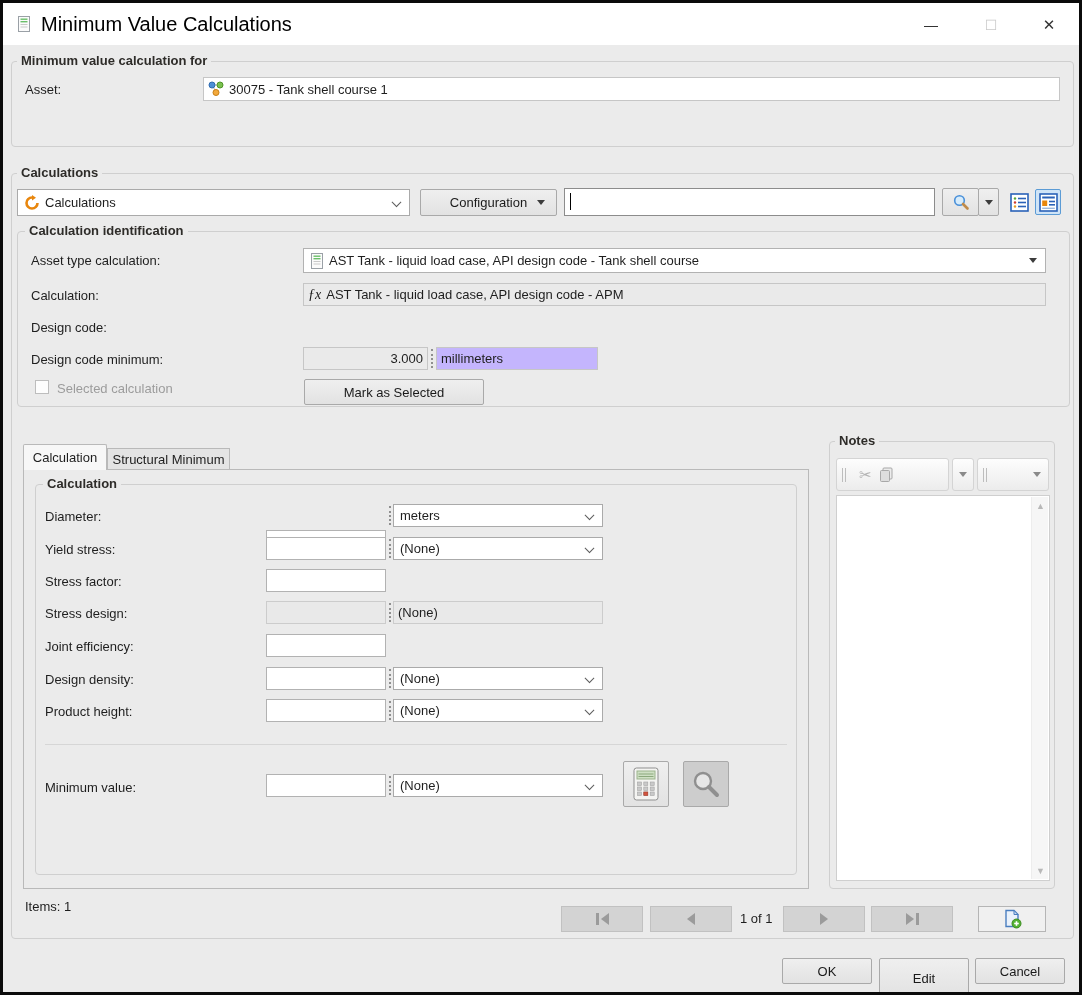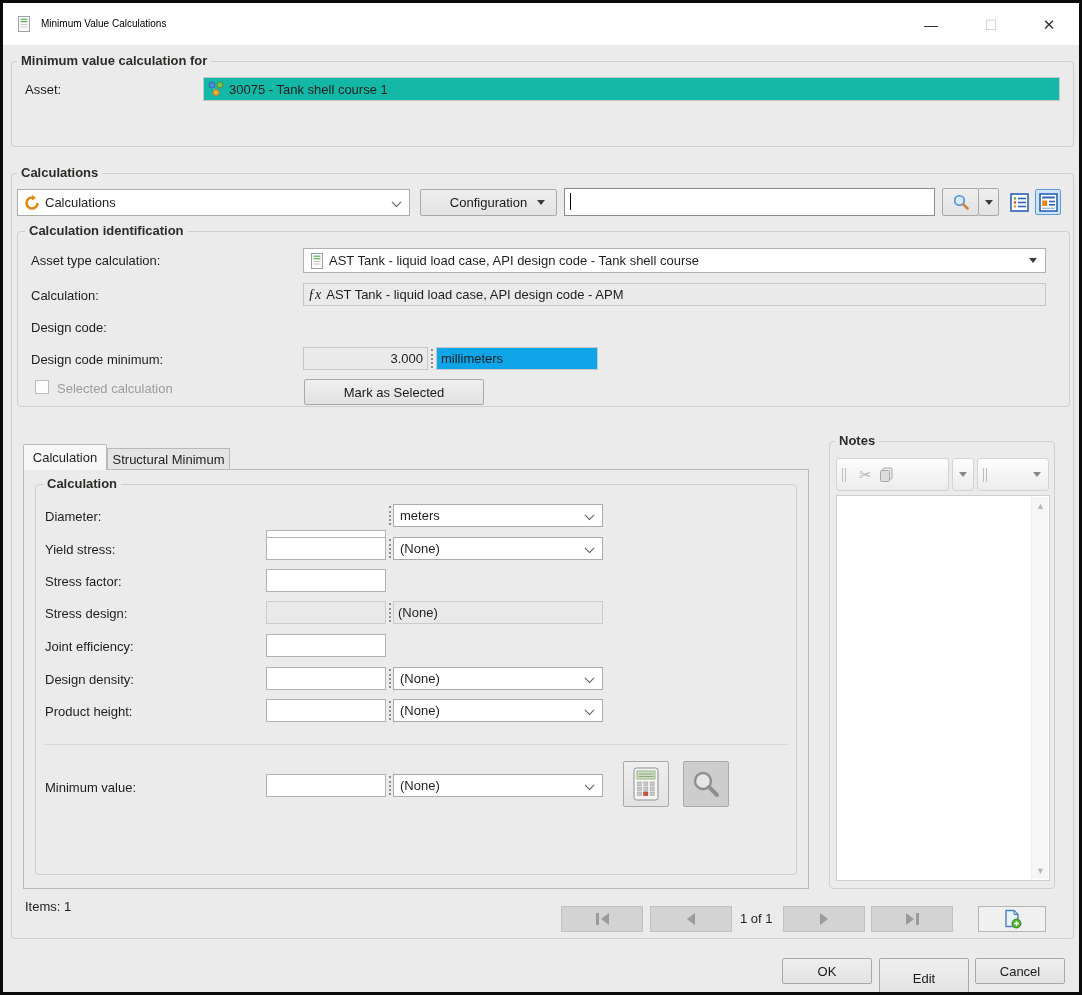--- a/index.html
+++ b/index.html
@@ -4,33 +4,33 @@
 <style>
   * { box-sizing: border-box; margin: 0; padding: 0; }
   html,body { background:#555; }
   body { font-family: "Liberation Sans", sans-serif; font-size: 13px; color:#1e1e1e; }
   .win {
     position: relative; width: 1082px; height: 995px;
     border: 3px solid #0b0b0b; background:#ebebeb; overflow:hidden;
   }
   
   .titlebar { position:absolute; left:0; top:0; width:1076px; height:42px; background:#ffffff; }
-  .titlebar .ttl { position:absolute; left:38px; top:0; line-height:42px; font-size:10px; color:#000; }
+  .titlebar .ttl { position:absolute; left:38px; top:0; line-height:42px; font-size:20px; color:#000; }
   .title-icon { position:absolute; left:13px; top:13px; width:16px; height:16px; }
   .winbtn { position:absolute; top:7px; width:46px; height:29px; display:flex; align-items:center; justify-content:center; font-size:14px; color:#333; cursor:default; }
   .winbtn.min { left:905px; }
   .winbtn.max { left:965px; color:#c9c9c9; }
   .winbtn.close { left:1023px; font-size:15px; }
   
   .grp { position:absolute; border:1px solid #cfcfcf; border-radius:4px; }
   .grp-lbl { position:absolute; font-weight:bold; color:#2e2c29; background:#ebebeb; padding:0 4px; font-size:13px; z-index:3; }
   label.flbl { position:absolute; color:#1e1e1e; }
   label.flbl.dis { color:#9c9c9c; }
   
-  .ro-field { position:absolute; background:#14b8a6; border:1px solid #c6c6c6; display:flex; align-items:center; padding:0 4px; gap:5px; overflow:hidden; white-space:nowrap; }
+  .ro-field { position:absolute; background:#ffffff; border:1px solid #c6c6c6; display:flex; align-items:center; padding:0 4px; gap:5px; overflow:hidden; white-space:nowrap; }
   .combo { position:absolute; background:#fff; border:1px solid #aaaaaa; display:flex; align-items:center; padding:0 6px; gap:5px; white-space:nowrap; }
   .combo .chev { position:absolute; right:9px; top:50%; }
   .vinput { position:absolute; background:#fff; border:1px solid #b2b2b2; font-family:"Liberation Sans",sans-serif; font-size:13px; padding:0 5px; color:#1e1e1e; }
   .vinput.num { text-align:right; }
   .vinput.dis { background:#e9e9e9; border-color:#cccccc; }
   .splitter { position:absolute; width:0; height:19px; border-left:2px dotted #8f8f8f; }
   .chev { display:inline-block; width:7px; height:7px; border-left:1.6px solid #5c5c5c; border-bottom:1.6px solid #5c5c5c; transform:translateY(-60%) rotate(-45deg); }
   .tri { display:inline-block; width:0; height:0; border-left:4px solid transparent; border-right:4px solid transparent; border-top:5px solid #3c3c3c; }
   
   .btn { position:absolute; background:linear-gradient(#efefef,#e2e2e2); border:1px solid #a9a9a9; border-radius:2px; display:flex; align-items:center; justify-content:center; font-size:13px; color:#1a1a1a; cursor:default; }
@@ -174,21 +174,21 @@
     <span>AST Tank - liquid load case, API design code - APM</span>
   </div>
 
   <label class="flbl" style="left:28px; top:317px;">Design code:</label>
 
   <label class="flbl" style="left:28px; top:349px;">Design code minimum:</label>
   <div class="ro-field" style="left:300px; top:344px; width:125px; height:23px; background:#eaeaea; justify-content:flex-end;">
     <span>3.000</span>
   </div>
   <div class="splitter" style="left:428px; top:346px;"></div>
-  <div class="ro-field" style="left:433px; top:344px; width:162px; height:23px; background:#0ea5e9;">
+  <div class="ro-field" style="left:433px; top:344px; width:162px; height:23px; background:#c4b5fd;">
     <span>millimeters</span>
   </div>
 
   <div class="checkbox" style="left:32px; top:377px;"></div>
   <label class="flbl dis" style="left:54px; top:378px;">Selected calculation</label>
   <div class="btn" style="left:301px; top:376px; width:180px; height:26px;">
     <span>Mark as Selected</span>
   </div>
 
   <div class="tab active" style="left:20px; top:441px; width:84px; height:26px;">

